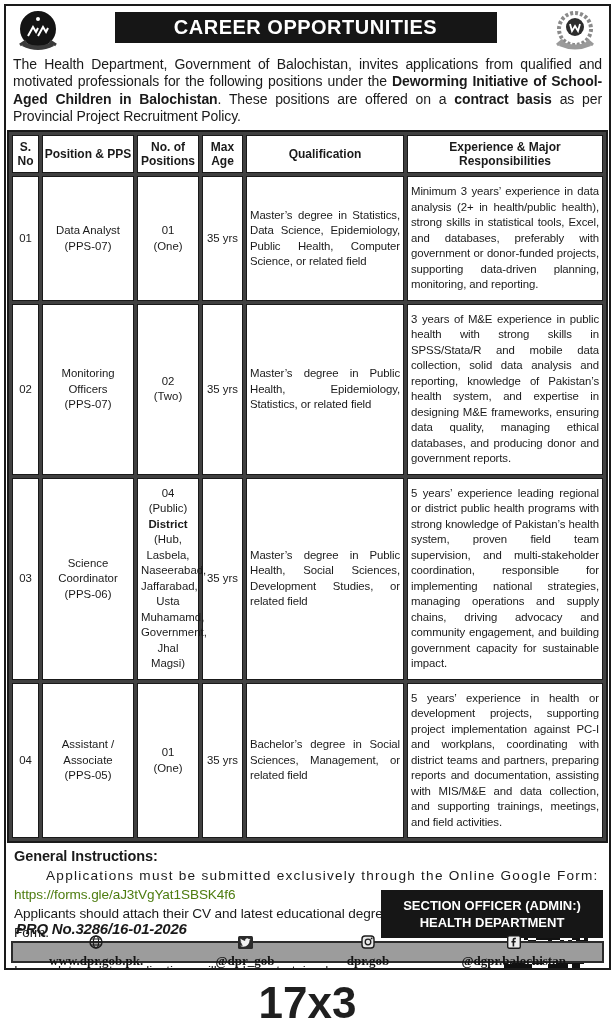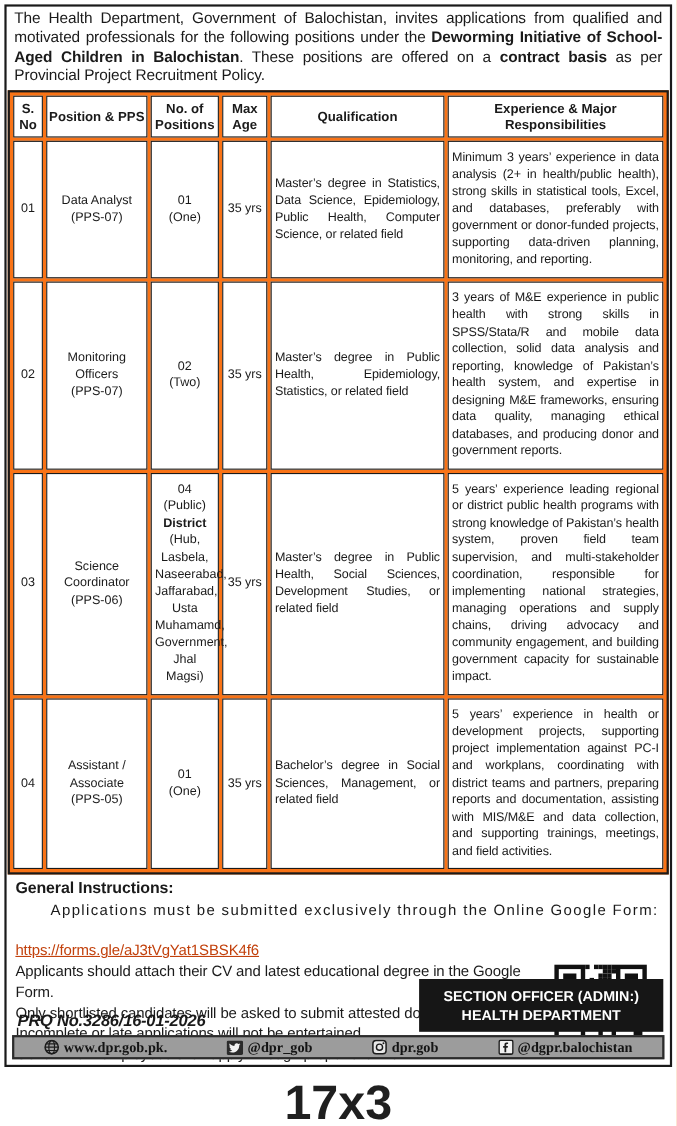--- a/index.html
+++ b/index.html
@@ -14,60 +14,81 @@
   .logo { flex:0 0 auto; }
   .banner { flex:0 0 auto; width:382px; height:31px; background:#161616; color:#fff;
             font-weight:bold; font-size:20px; letter-spacing:.5px; text-align:center; line-height:31px; margin-top:2px; }
 
   
   .intro { padding:2px 7px 4px 7px; font-size:14px; line-height:17.4px; text-align:justify; letter-spacing:-0.1px; }
   .intro b { font-weight:bold; }
 
   
   table.jobs { border-collapse:separate; border-spacing:3px; border:2px solid #1a1a1a;
-               width:601px; margin:0 1px; background:#f97316; table-layout:fixed; }
+               width:601px; margin:0 1px; background:#404040; table-layout:fixed; }
   table.jobs th, table.jobs td { border:1.5px solid #1a1a1a; vertical-align:middle; background:#fff; }
   table.jobs th { font-size:12px; font-weight:bold; text-align:center; line-height:1.2; padding:4px 1px; }
   table.jobs td { font-size:11.4px; line-height:1.36; padding:7px 3px; }
   td.c { text-align:center; }
   td.just { text-align:justify; vertical-align:middle; letter-spacing:-0.1px; }
   td.exp { vertical-align:top; padding-top:3px; }
   .r1 { height:122px; } .r2 { height:126px; } .r3 { height:165px; } .r4 { height:102px; }
   .bold { font-weight:bold; }
 
   
   .instructions { padding:4px 8px 0 8px; font-size:13.6px; line-height:19px; letter-spacing:-0.1px; }
   .gi-head { font-weight:bold; font-size:14.5px; }
   .spread { letter-spacing:1.25px; white-space:nowrap;margin-left:32px; }
-  .link { text-decoration:underline; color:#c2410c; display:inline-block;margin-top:17px; }
+  .link { color:#4d7c0f; display:inline-block; }
   .qr-wrap { float:right; width:102px; height:88px; margin:2px 4px 4px 8px; }
 
   
   .signoff-row { position:absolute; left:10px; right:6px; bottom:30px; display:flex;
                  justify-content:space-between; align-items:flex-end; }
   .prq { font-weight:bold; font-size:15px; letter-spacing:-0.2px; padding-bottom:1px;font-style:italic; }
   .officer-box { background:#161616; color:#fff; text-align:center; font-weight:bold;
                  font-size:13px; line-height:17px; padding:7px 14px; min-width:222px; }
 
   
   .social-bar { position:absolute; left:5px; right:5px; bottom:5px; height:22px;
                 background:#9c9c9c; border:2px solid #2b2b2b; display:flex; align-items:center;
                 justify-content:space-around; font-family:"Liberation Serif", serif;
                 font-weight:bold; font-size:13px; color:#141414; }
-  .soc-item { display:inline-flex; align-items:center; gap:4px; }
+  .soc-item { display:inline-flex; align-items:center; gap:4px;flex-direction:column; }
 
   .size-tag { position:absolute; left:0; right:0; top:978px; text-align:center;
               font-size:44px; font-weight:bold; letter-spacing:0px; color:#1f1f1f; }
 </style>
 </head>
 <body>
 
 <div class="page">
   <div class="ad">
 
+    <div class="head-row">
+      <svg class="logo" width="48" height="48" viewBox="0 0 48 48">
+        <circle cx="24" cy="19" r="17" fill="#141414"></circle>
+        <circle cx="24" cy="19" r="17" fill="none" stroke="#141414" stroke-width="2"></circle>
+        <path d="M14 26 L19 17 L22 22 L24 18" stroke="#fff" stroke-width="2" fill="none"></path>
+        <path d="M24 26 L29 17 L32 22 L34 18" stroke="#fff" stroke-width="2" fill="none"></path>
+        <circle cx="24" cy="9" r="2" fill="#fff"></circle>
+        <path d="M8 36 Q24 44 40 36 L38 32 Q24 39 10 32 Z" fill="#3a3a3a"></path>
+        <path d="M6 35 L12 31 M42 35 L36 31" stroke="#3a3a3a" stroke-width="3"></path>
+      </svg>
+
+      <div class="banner">CAREER OPPORTUNITIES</div>
+
+      <svg class="logo" width="52" height="48" viewBox="0 0 52 48">
+        <circle cx="26" cy="19" r="16" fill="none" stroke="#8a8a8a" stroke-width="4" stroke-dasharray="3 2"></circle>
+        <circle cx="26" cy="17" r="9" fill="#2c2c2c"></circle>
+        <path d="M21 14 L23 21 L26 16 L29 21 L31 14" stroke="#fff" stroke-width="1.8" fill="none"></path>
+        <path d="M10 36 Q26 43 42 36 L40 31 Q26 38 12 31 Z" fill="#9a9a9a"></path>
+        <path d="M8 35 L14 30 M44 35 L38 30" stroke="#9a9a9a" stroke-width="3"></path>
+      </svg>
+    </div>
 
     <p class="intro"><span>The Health Department, Government of Balochistan, invites applications from qualified and motivated professionals for the following positions under the </span><b>Deworming Initiative of School-Aged Children in Balochistan</b><span>. These positions are offered on a </span><b>contract basis</b><span> as per Provincial Project Recruitment Policy.</span></p>
 
     <table class="jobs">
       <colgroup>
         <col style="width:27px">
           <col style="width:92px">
           <col style="width:62px">
         <col style="width:41px">
           <col style="width:158px">

